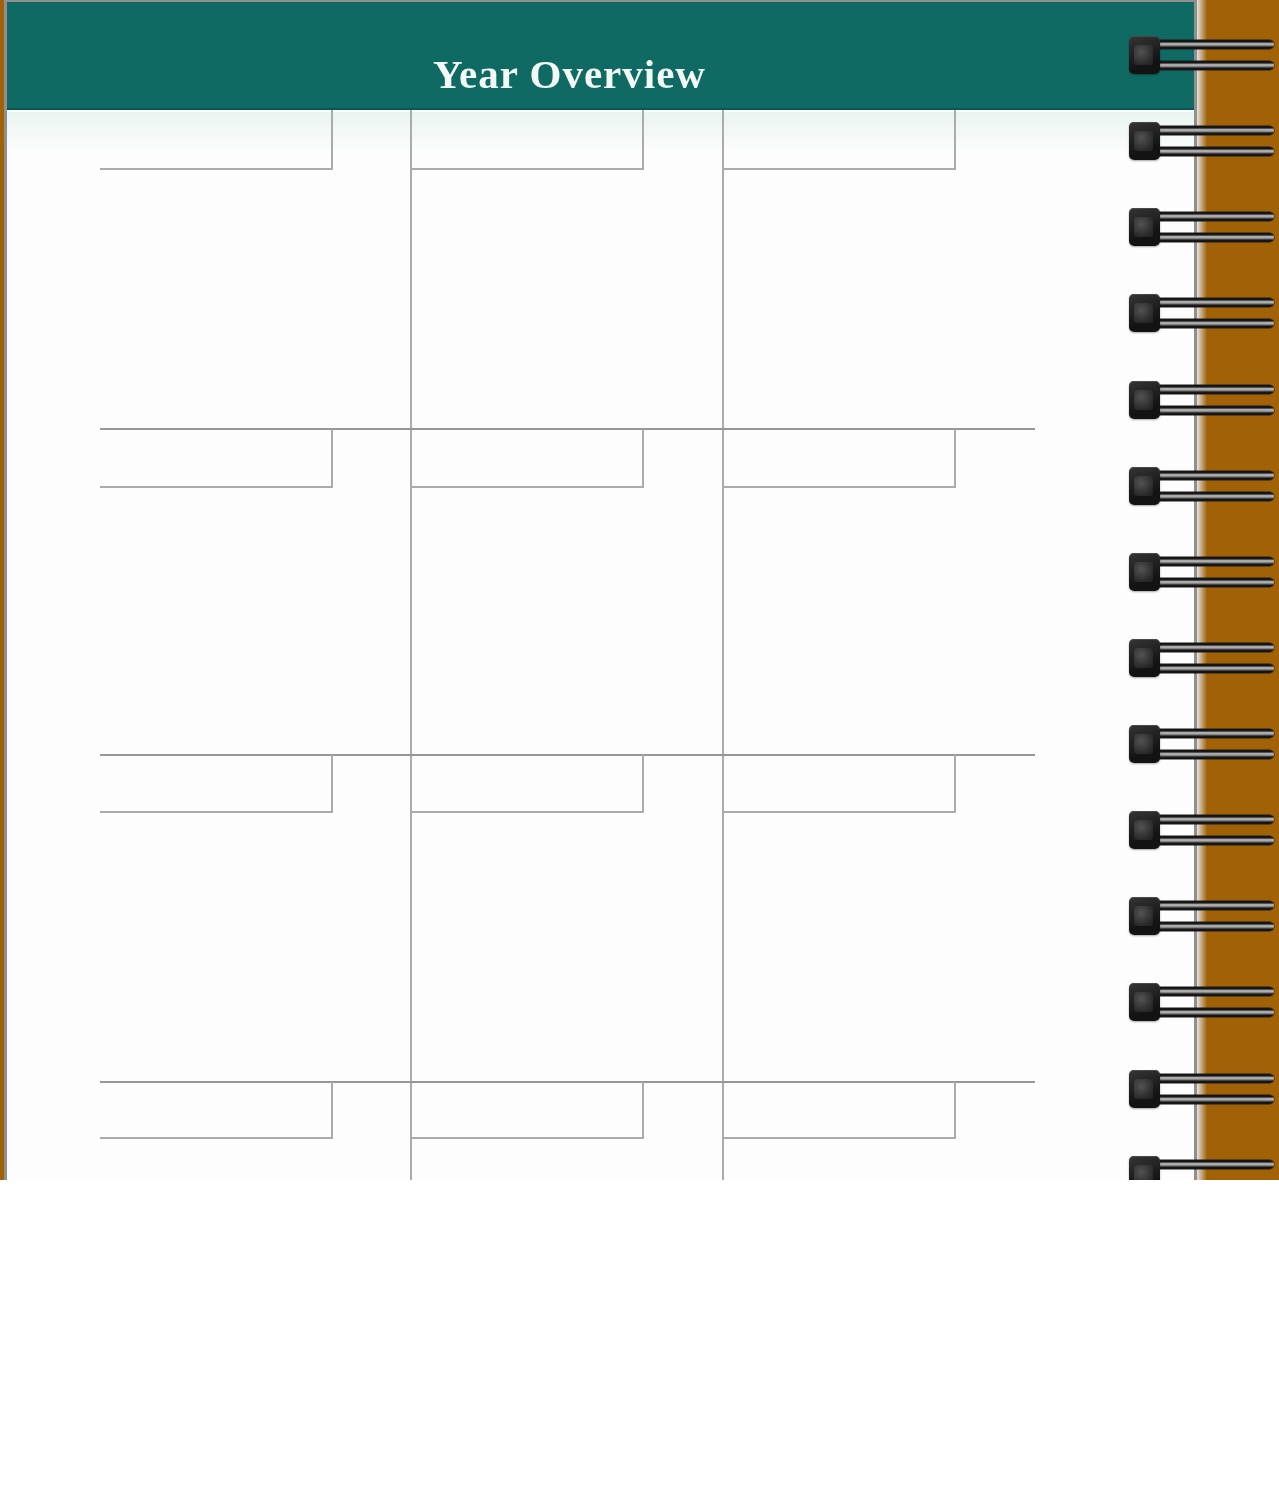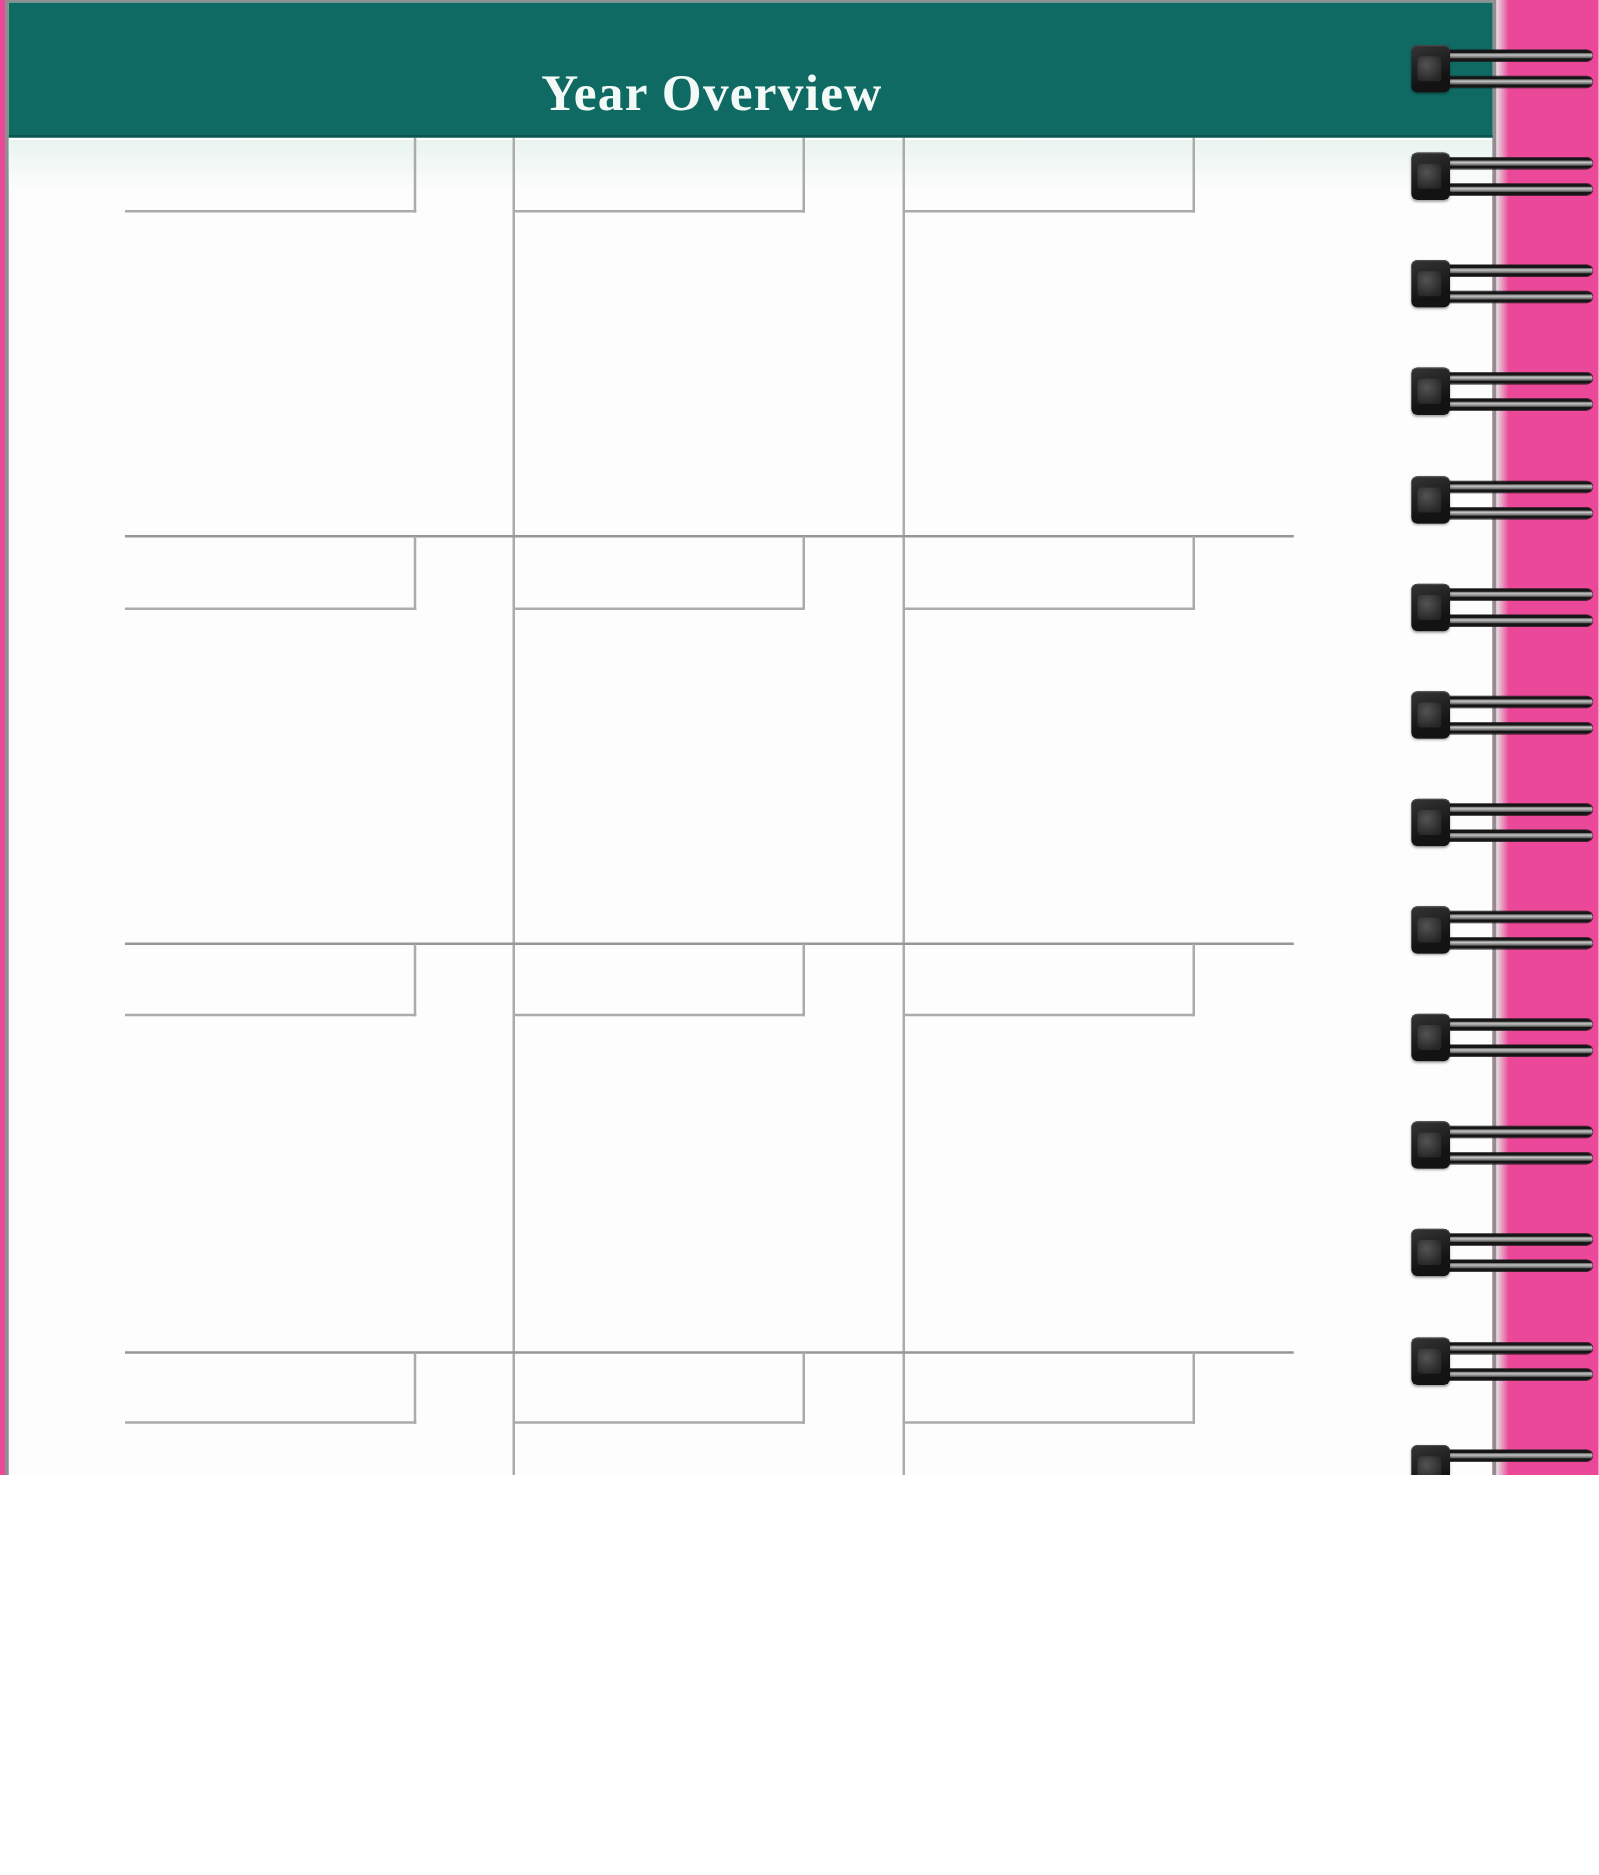--- a/index.html
+++ b/index.html
@@ -1,18 +1,18 @@
 <!DOCTYPE html>
 <html><head>
 <meta charset="utf-8">
 <style>
   html,body{margin:0;padding:0;background:#ffffff;}
   .canvas{
     position:relative;width:1279px;height:1180px;overflow:hidden;
-    background:#ec4899;font-family:"Liberation Serif",serif;
+    background:#a16207;font-family:"Liberation Serif",serif;
   }
   
   .page{
     position:absolute;left:4px;top:0;width:1190px;height:1481px;
     background:#fdfdfd;
     border-left:3px solid var(--edge);
     border-top:2px solid var(--edge);
     box-sizing:border-box;z-index:1;
   }
   .edge-right{position:absolute;left:1194px;top:0;width:3px;height:1481px;background:var(--edge);z-index:2;}

